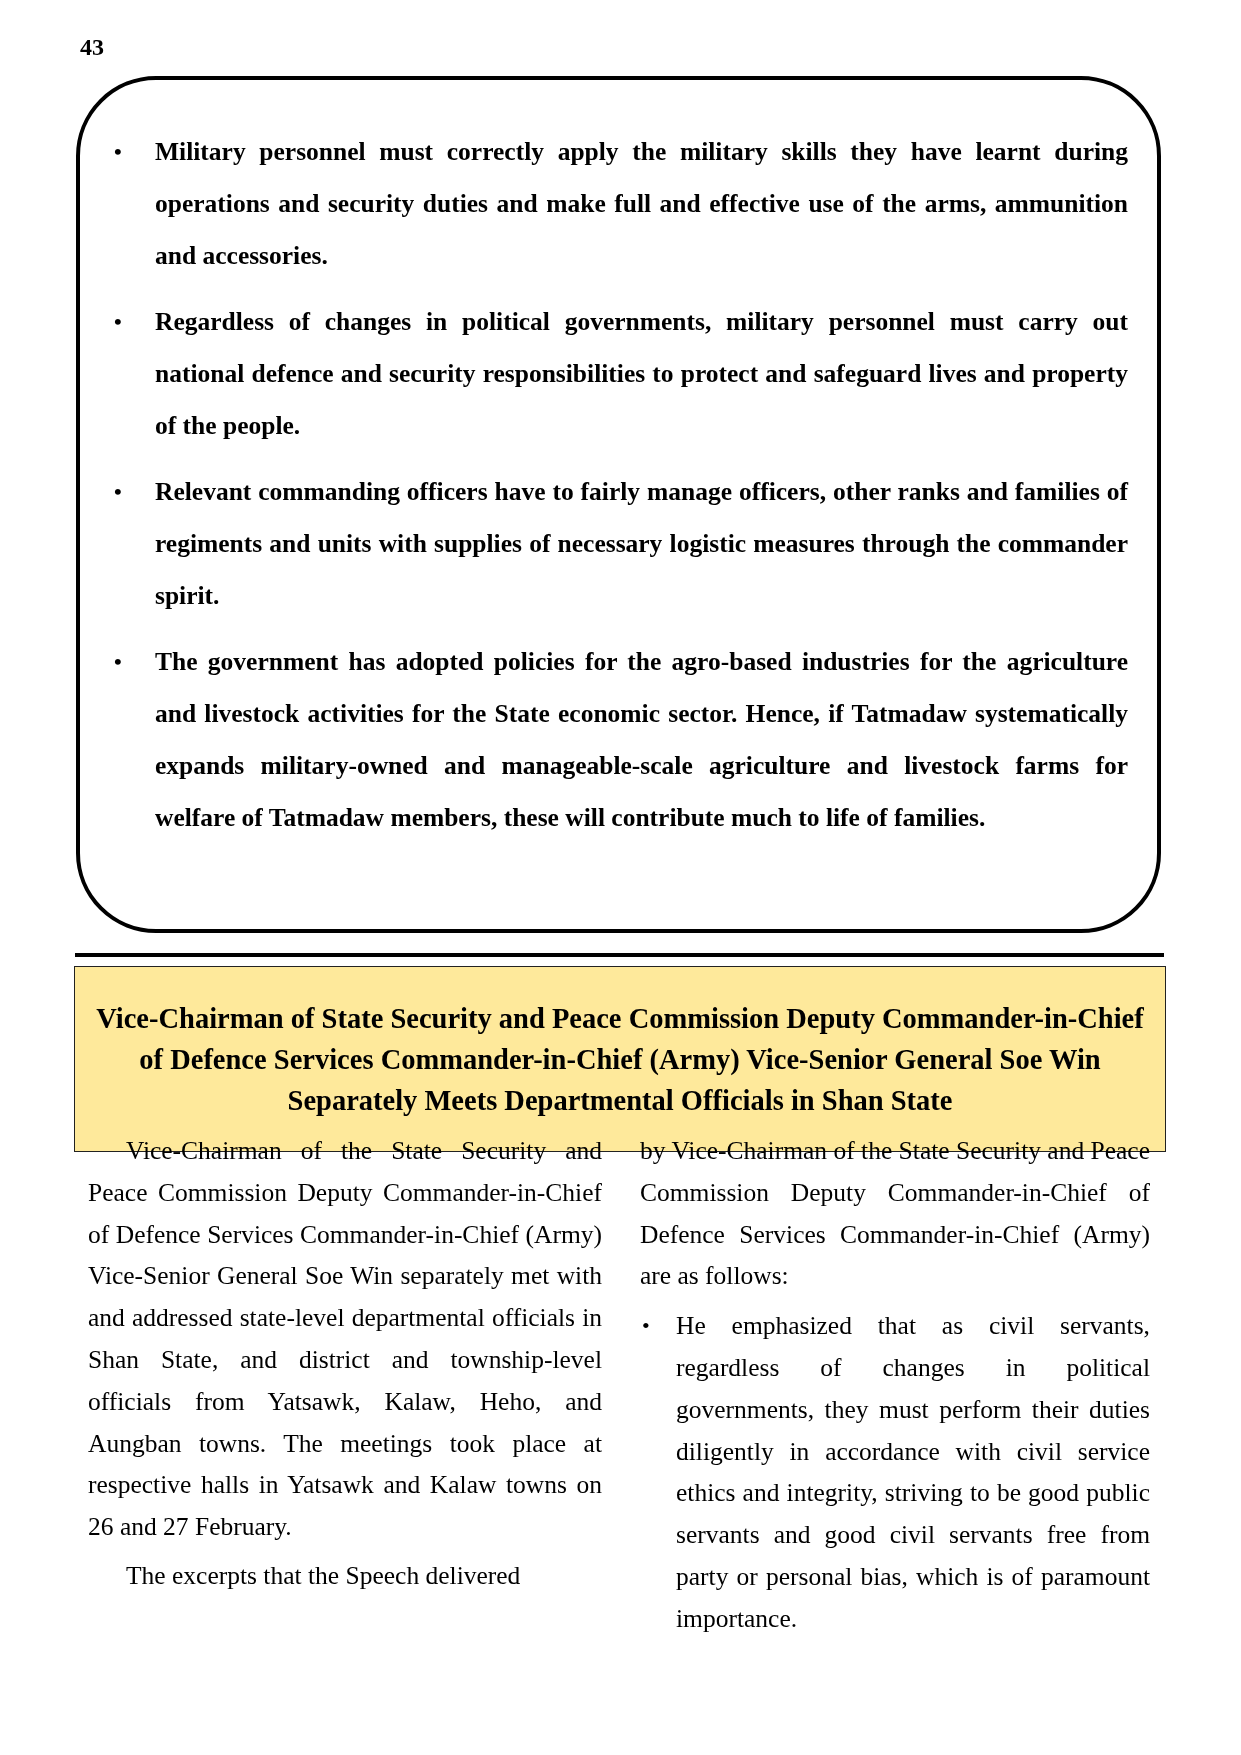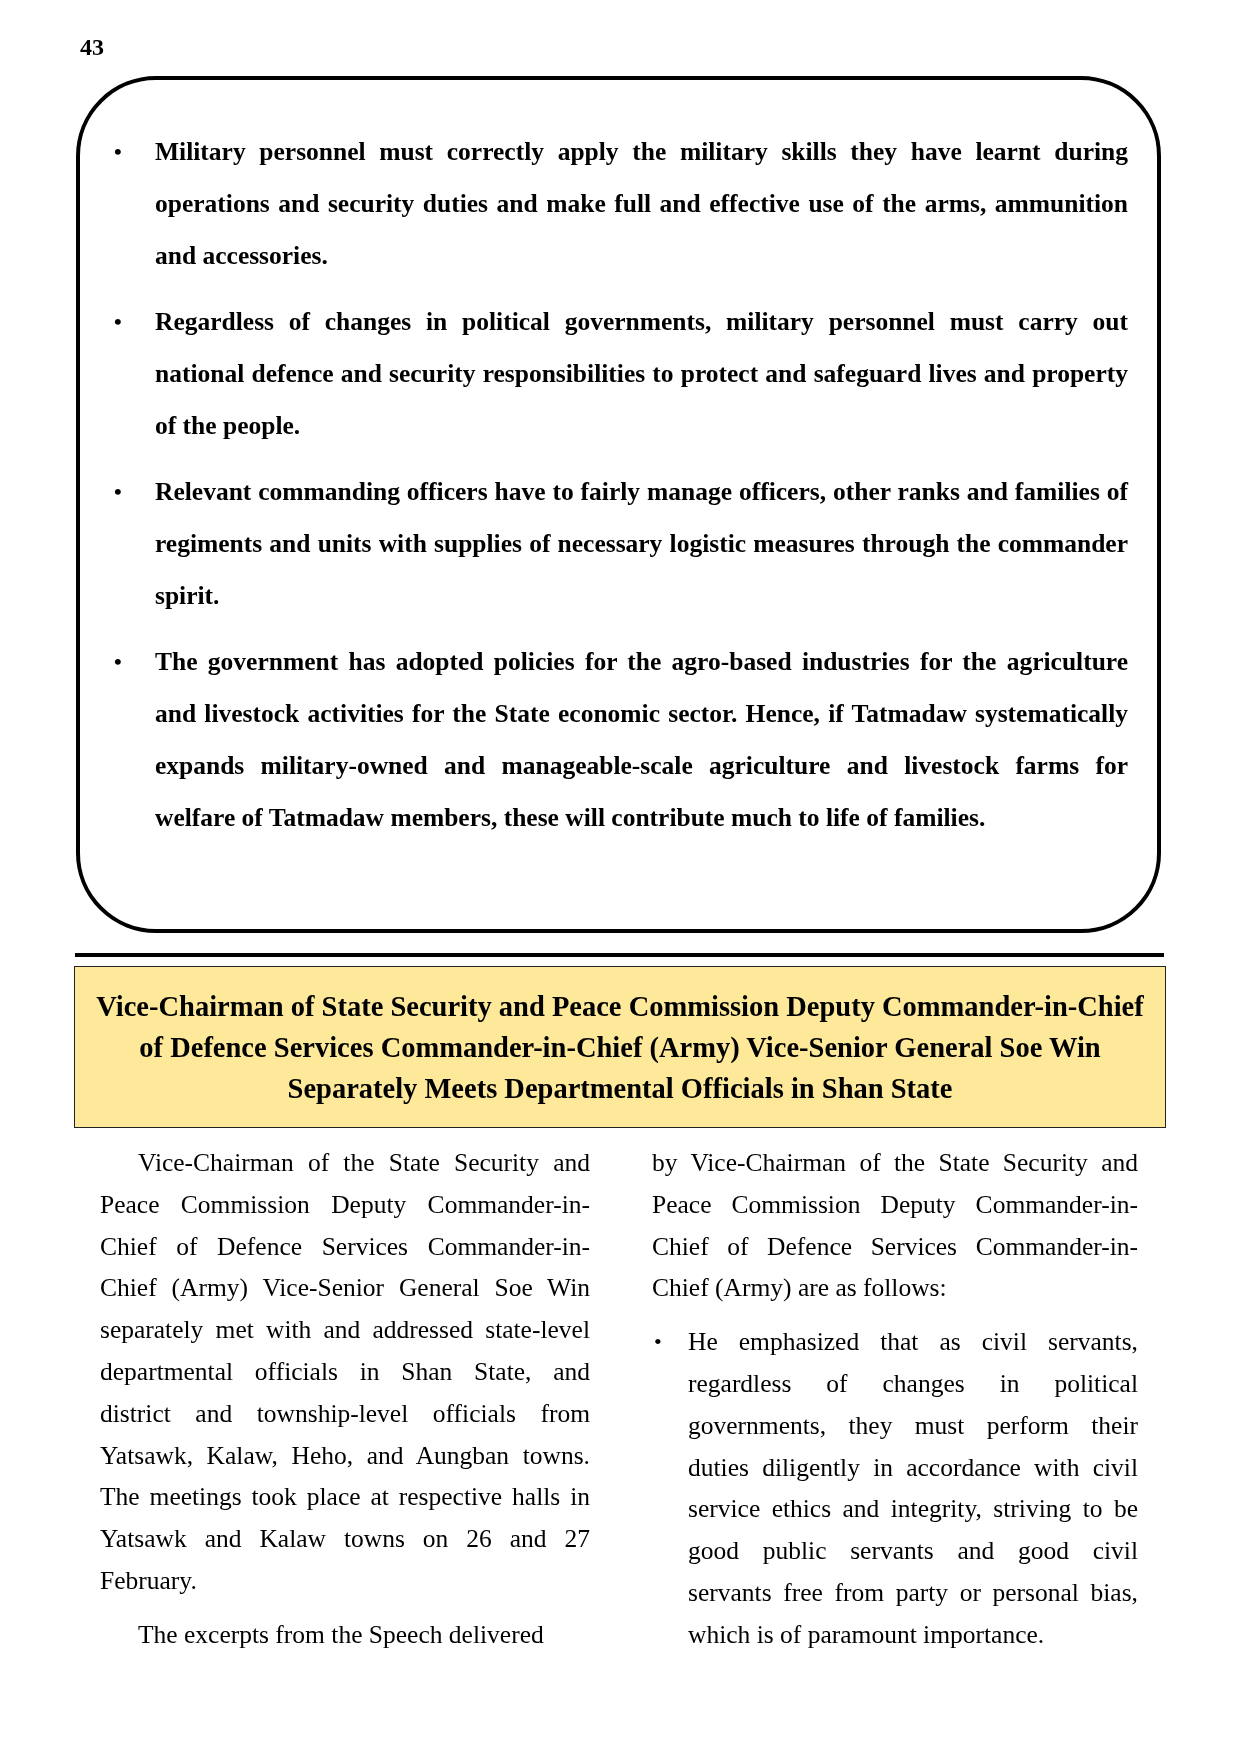--- a/index.html
+++ b/index.html
@@ -27,36 +27,36 @@
       text-align: justify; margin-bottom: 14px;
     }
     .box-item .bullet {
       position: absolute; left: 0; top: 0; font-size: 22px;
     }
     .rule {
       position: absolute; left: 75px; top: 953px; width: 1089px; height: 4px;
       background: #000;
     }
     .heading-box {
-      position: absolute; left: 74px; top: 966px; width: 1092px; height: 162px;
+      position: absolute; left: 74px; top: 966px; width: 1092px; height: 186px;
       background: #FEE99B; border: 1.5px solid #222; box-sizing: border-box;
       display: flex; align-items: center; justify-content: center;
     }
     .heading-text {
       margin: 0; padding: 0 6px;
       font-size: 28.5px; font-weight: bold; line-height: 41px;
       text-align: center;
     }
     .col {
       position: absolute; top: 1130px; width: 512px;
       font-size: 25.5px; line-height: 41.8px; text-align: justify;
     }
     .col-left { left: 88px; width: 514px; }
     .col-right { left: 640px; width: 510px; }
-    .col p { margin: 12px; }
+    .col p { margin: 0; }
     .indent { text-indent: 38px; }
     .para-gap { margin-top: 7px !important; }
     .col-bullet {
       position: relative; padding-left: 36px; margin-top: 8px !important;
     }
     .col-bullet .bullet {
       position: absolute; left: 2px; top: 0; font-size: 22px;
     }
   </style>
 </head>
@@ -85,21 +85,21 @@
 </ul>
 
 <div class="rule"></div>
 
 <div class="heading-box">
   <h2 class="heading-text">Vice-Chairman of State Security and Peace Commission Deputy Commander-in-Chief of Defence Services Commander-in-Chief (Army) Vice-Senior General Soe Win Separately Meets Departmental Officials in Shan State</h2>
 </div>
 
 <div class="col col-left">
   <p class="indent">Vice-Chairman of the State Security and Peace Commission Deputy Commander-in-Chief of Defence Services Commander-in-Chief (Army) Vice-Senior General Soe Win separately met with and addressed state-level departmental officials in Shan State, and district and township-level officials from Yatsawk, Kalaw, Heho, and Aungban towns. The meetings took place at respective halls in Yatsawk and Kalaw towns on 26 and 27 February.</p>
-  <p class="indent para-gap">The excerpts from the Speech delivered</p>
+  <p class="indent para-gap">The excerpts that the Speech delivered</p>
 </div>
 
 <div class="col col-right">
   <p>by Vice-Chairman of the State Security and Peace Commission Deputy Commander-in-Chief of Defence Services Commander-in-Chief (Army) are as follows:</p>
   <p class="col-bullet">
     <span class="bullet">•</span>
     <span>He emphasized that as civil servants, regardless of changes in political governments, they must perform their duties diligently in accordance with civil service ethics and integrity, striving to be good public servants and good civil servants free from party or personal bias, which is of paramount importance.</span>
   </p>
 </div>
 

